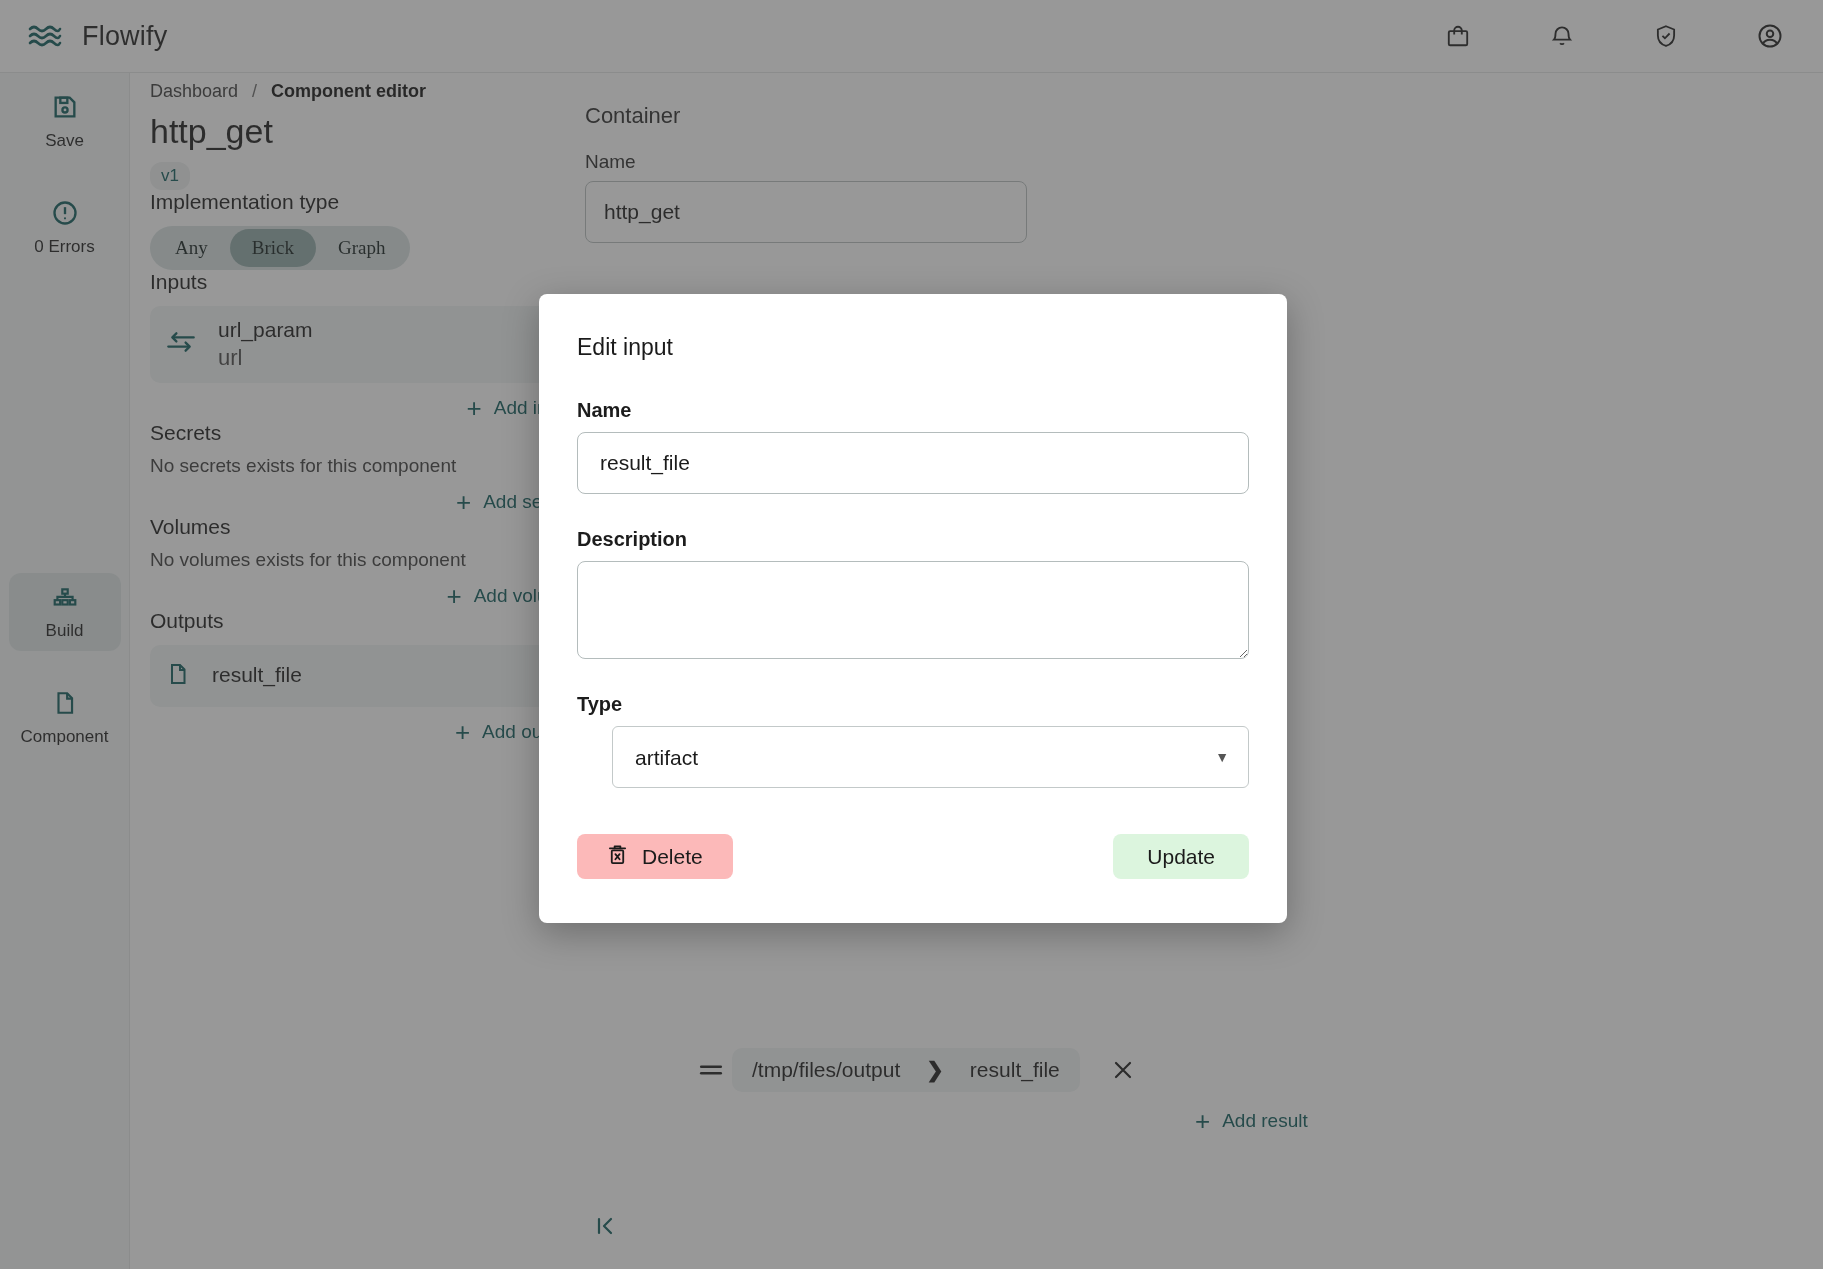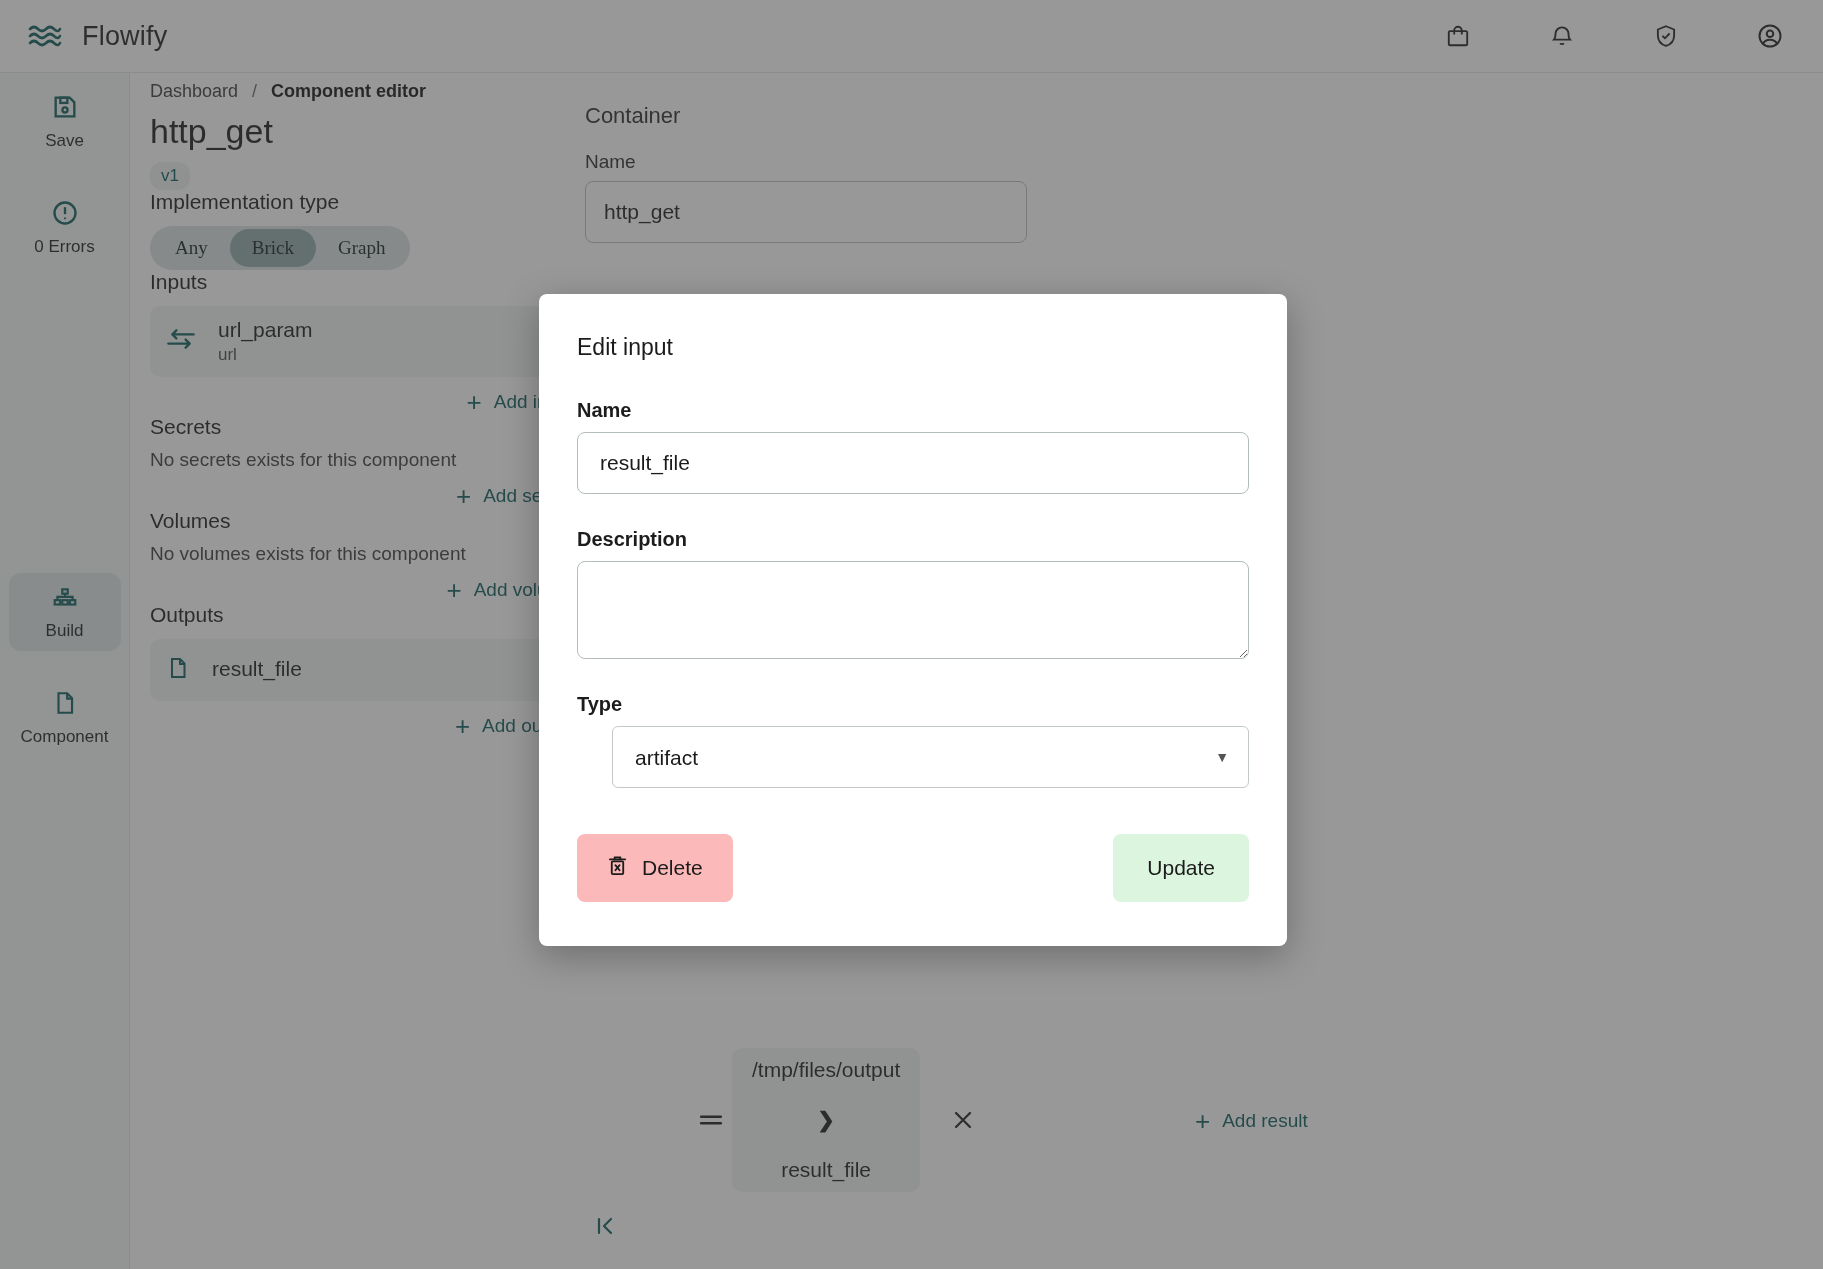--- a/index.html
+++ b/index.html
@@ -141,21 +141,21 @@
     border-radius: 10px;
     padding: 12px 16px;
     display: flex;
     align-items: center;
     gap: 22px;
     cursor: pointer;
     min-height: 62px;
   }
   .row-ico { color: #0d5b5b; flex: none; display:block; }
   .row-title { font-size: 21px; color: #1b1b1b; line-height: 1.15; }
-  .row-sub { font-size: 17px; color: #4a4a4a; margin-top: 2px; }
+  .row-sub { font-size: 22px; color: #4a4a4a; margin-top: 2px; }
 
   .empty-note {
     margin-top: 10px;
     font-size: 19px;
     color: #3d3d3d;
   }
 
   .add-link {
     margin-top: 12px;
     display: flex;
@@ -204,21 +204,20 @@
     display: flex; align-items: center; justify-content: center;
     cursor: grab; color: #1d1d1d;
   }
   .path-chip {
     display: flex; align-items: center; gap: 26px;
     background: #f1f4f4;
     border-radius: 10px;
     padding: 10px 20px;
     font-size: 21px;
     color: #1b1b1b;
-    flex-direction: column;
   }
   .chev { color: #1b1b1b; font-weight: 700; }
   .close-x {
     margin-left: 26px;
     width: 34px; height: 34px;
     display: flex; align-items: center; justify-content: center;
     cursor: pointer; color: #1b1b1b;
   }
   .add-result {
     position: absolute;
@@ -321,21 +320,21 @@
     display: flex;
     align-items: center;
     justify-content: space-between;
   }
   .btn {
     border: none;
     border-radius: 8px;
     font-family: inherit;
     font-size: 21px;
     cursor: pointer;
-    height: 68px;
+    height: 45px;
     display: inline-flex;
     align-items: center;
     justify-content: center;
     gap: 14px;
   }
   .btn-delete {
     background: #fcb9b9;
     color: #1b1b1b;
     padding: 0 30px;
   }

